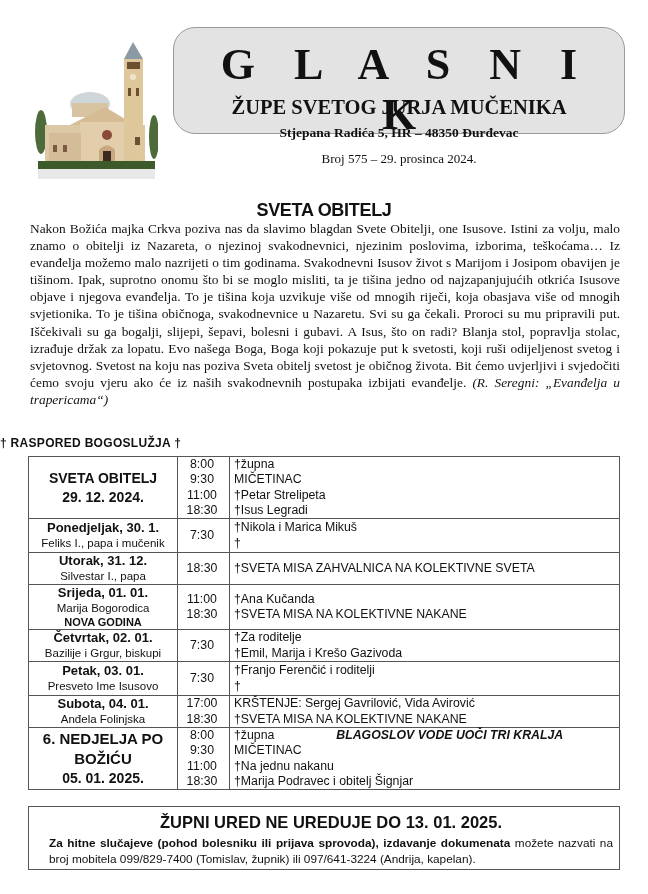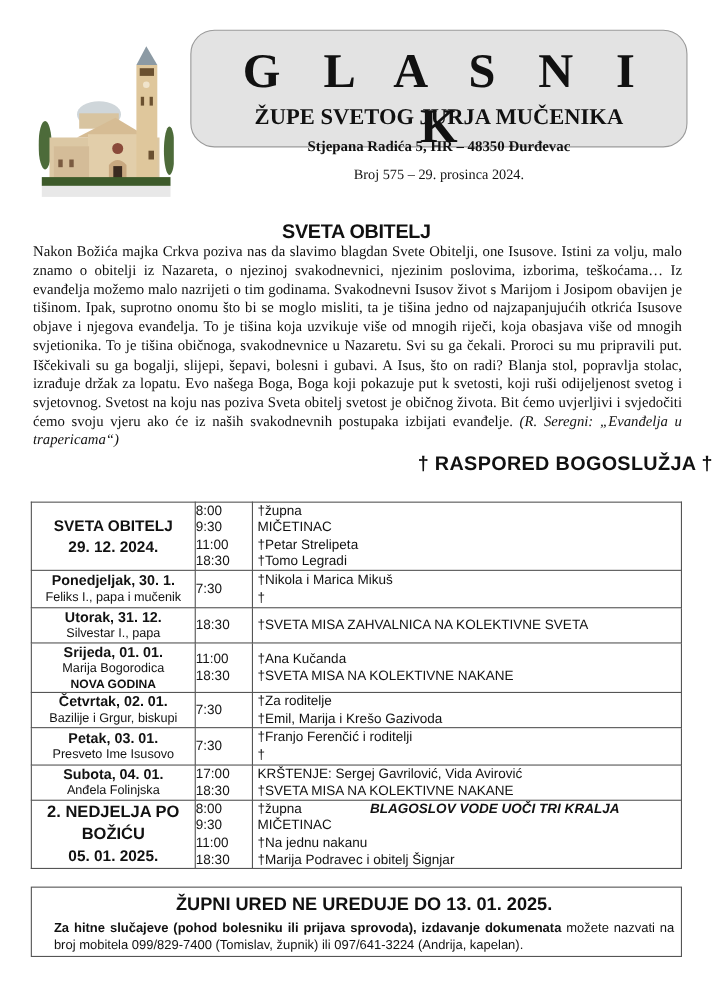--- a/index.html
+++ b/index.html
@@ -24,27 +24,27 @@
     font-size: 13px; line-height: 18px; color: #111; }
 
   
   .art-title { position: absolute; left: 0; right: 0; top: 198px; text-align: center;
     font-family: "Liberation Sans", sans-serif; font-weight: bold; font-size: 18px; line-height: 24px; letter-spacing: -0.3px; }
   .art-body { position: absolute; left: 30px; width: 590px; top: 220px;
     font-family: Liberation Serif, serif; font-size: 13.4px; line-height: 17.1px; text-align: justify; color: #111; }
   .art-body .cite { font-style: italic; }
 
   
-  .sched-title { position: absolute; left: 0; right: 0; top: 408px; text-align: right;
-    font-family: "Liberation Sans", sans-serif; font-weight: bold; font-size: 18px; line-height: 26px; letter-spacing: 0.3px; }
+  .sched-title { position: absolute; left: 0; right: 0; top: 430px; text-align: left;
+    font-family: "Liberation Sans", sans-serif; font-weight: bold; font-size: 12px; line-height: 26px; letter-spacing: 0.3px; }
   .sched { position: absolute; left: 28px; top: 456px; width: 592px; border-collapse: collapse;
     font-family: "Liberation Sans", sans-serif; font-size: 12.3px; color: #111; }
   .sched td { border: 1.3px solid #555; padding: 0; vertical-align: middle; }
   .sched .c-day { width: 148px; text-align: center; }
-  .sched .c-time { width: 48px; text-align: left; padding-right: 3px; line-height: 15.3px; }
+  .sched .c-time { width: 48px; text-align: center; padding-right: 3px; line-height: 15.3px; }
   .sched .c-int { padding-left: 4px; line-height: 15.3px; }
   .day-name { font-weight: bold; font-size: 13px; line-height: 16px; }
   .day-saint { font-size: 11.5px; line-height: 15px; }
   .day-extra { font-weight: bold; font-size: 11px; line-height: 13px; }
   .sun-name { font-weight: bold; font-size: 14px; line-height: 19px; }
   .sun2 { font-weight: bold; font-size: 15px; line-height: 20px; }
   .line { display: block; white-space: nowrap; }
   .blag { font-weight: bold; font-style: italic; margin-left: 62px; }
 
   
@@ -114,21 +114,21 @@
         <td class="c-time">
           <span class="line">8:00</span>
           <span class="line">9:30</span>
           <span class="line">11:00</span>
           <span class="line">18:30</span>
         </td>
         <td class="c-int">
           <span class="line"><span>†župna</span></span>
           <span class="line"><span>MIČETINAC</span></span>
           <span class="line"><span>†Petar Strelipeta</span></span>
-          <span class="line"><span>†Tomo Legradi</span></span>
+          <span class="line"><span>†Isus Legradi</span></span>
         </td>
       </tr>
       <tr style="height: 34px;">
         <td class="c-day">
           <div class="day-name">Ponedjeljak, 30. 1.</div>
           <div class="day-saint">Feliks I., papa i mučenik</div>
         </td>
         <td class="c-time">
           <span class="line">7:30</span>
         </td>
@@ -199,21 +199,21 @@
           <span class="line">17:00</span>
           <span class="line">18:30</span>
         </td>
         <td class="c-int">
           <span class="line"><span>KRŠTENJE: Sergej Gavrilović, Vida Avirović</span></span>
           <span class="line"><span>†SVETA MISA NA KOLEKTIVNE NAKANE</span></span>
         </td>
       </tr>
       <tr style="height: 61px;">
         <td class="c-day">
-          <div class="sun2">2. NEDJELJA PO</div>
+          <div class="sun2">6. NEDJELJA PO</div>
           <div class="sun2">BOŽIĆU</div>
           <div class="sun-name">05. 01. 2025.</div>
         </td>
         <td class="c-time">
           <span class="line">8:00</span>
           <span class="line">9:30</span>
           <span class="line">11:00</span>
           <span class="line">18:30</span>
         </td>
         <td class="c-int">

